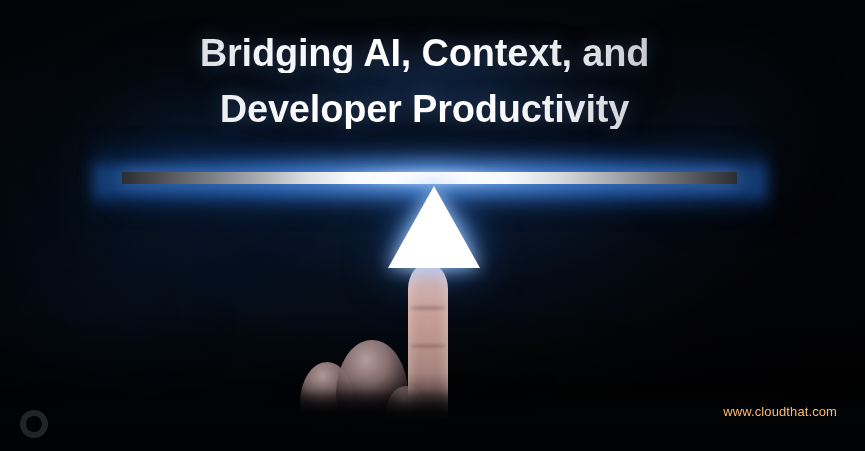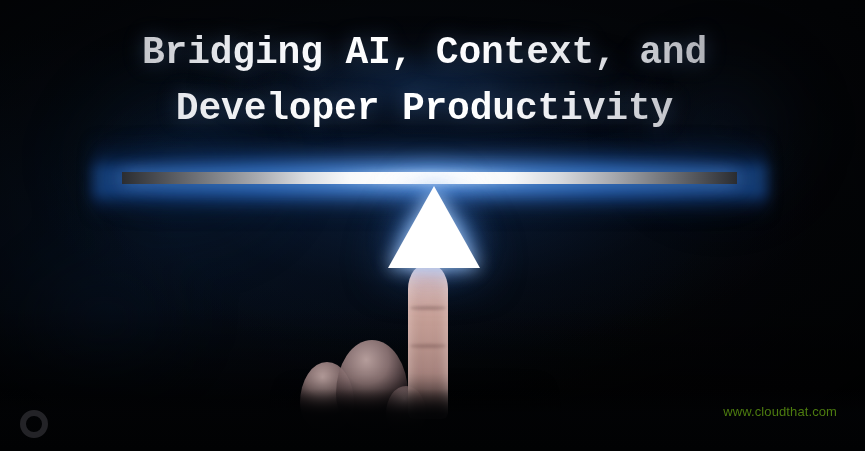--- a/index.html
+++ b/index.html
@@ -51,21 +51,20 @@
     pointer-events: none;
   }
 
   
   .title-wrap {
     position: absolute;
     left: 0; right: 16px;
     top: 33px;
     text-align: center;
     z-index: 6;
-    font-family: Liberation Mono, monospace;
   }
   .title-glow {
     position: absolute;
     left: 150px;
     top: -4px;
     width: 560px;
     height: 110px;
     background: radial-gradient(ellipse 52% 50% at 50% 50%, rgba(26,66,122,0.55) 0%, rgba(10,28,56,0.22) 55%, rgba(0,0,0,0) 80%);
     filter: blur(14px);
     pointer-events: none;
@@ -295,21 +294,21 @@
     border-radius: 50%;
     border: 6px solid #232327;
     box-sizing: border-box;
     z-index: 10;
   }
   .site-url {
     position: absolute;
     right: 28px;
     top: 404px;
     font-size: 13px;
-    color: #4d7c0f;
+    color: #fdba74;
     letter-spacing: 0.1px;
     z-index: 10;
   }
 </style>
 </head>
 <body>
 
 <div id="stage">
 
   <div class="bg-base"></div>

